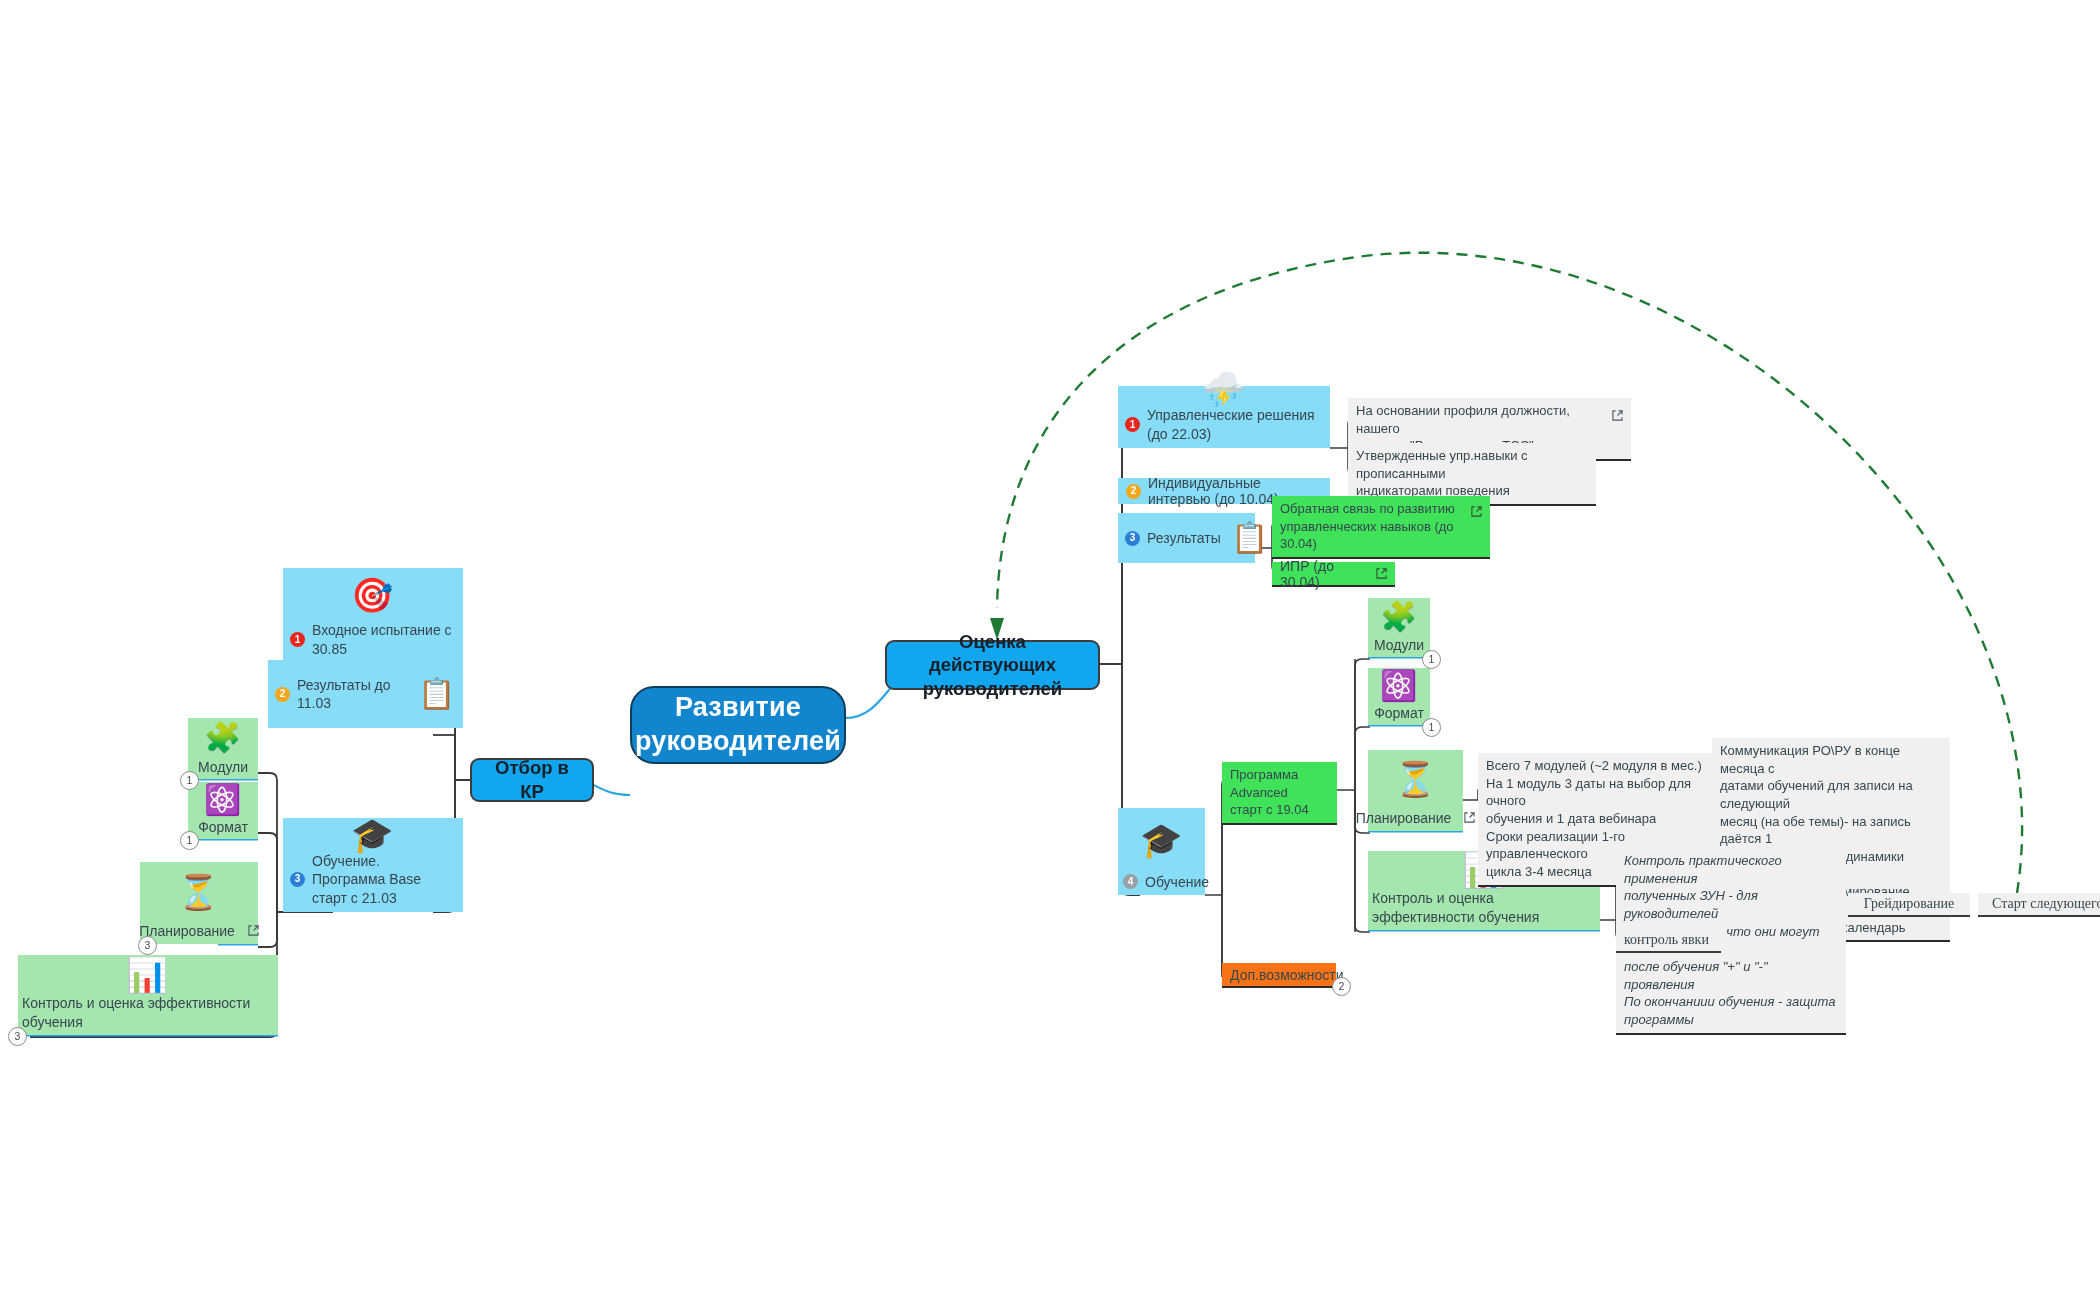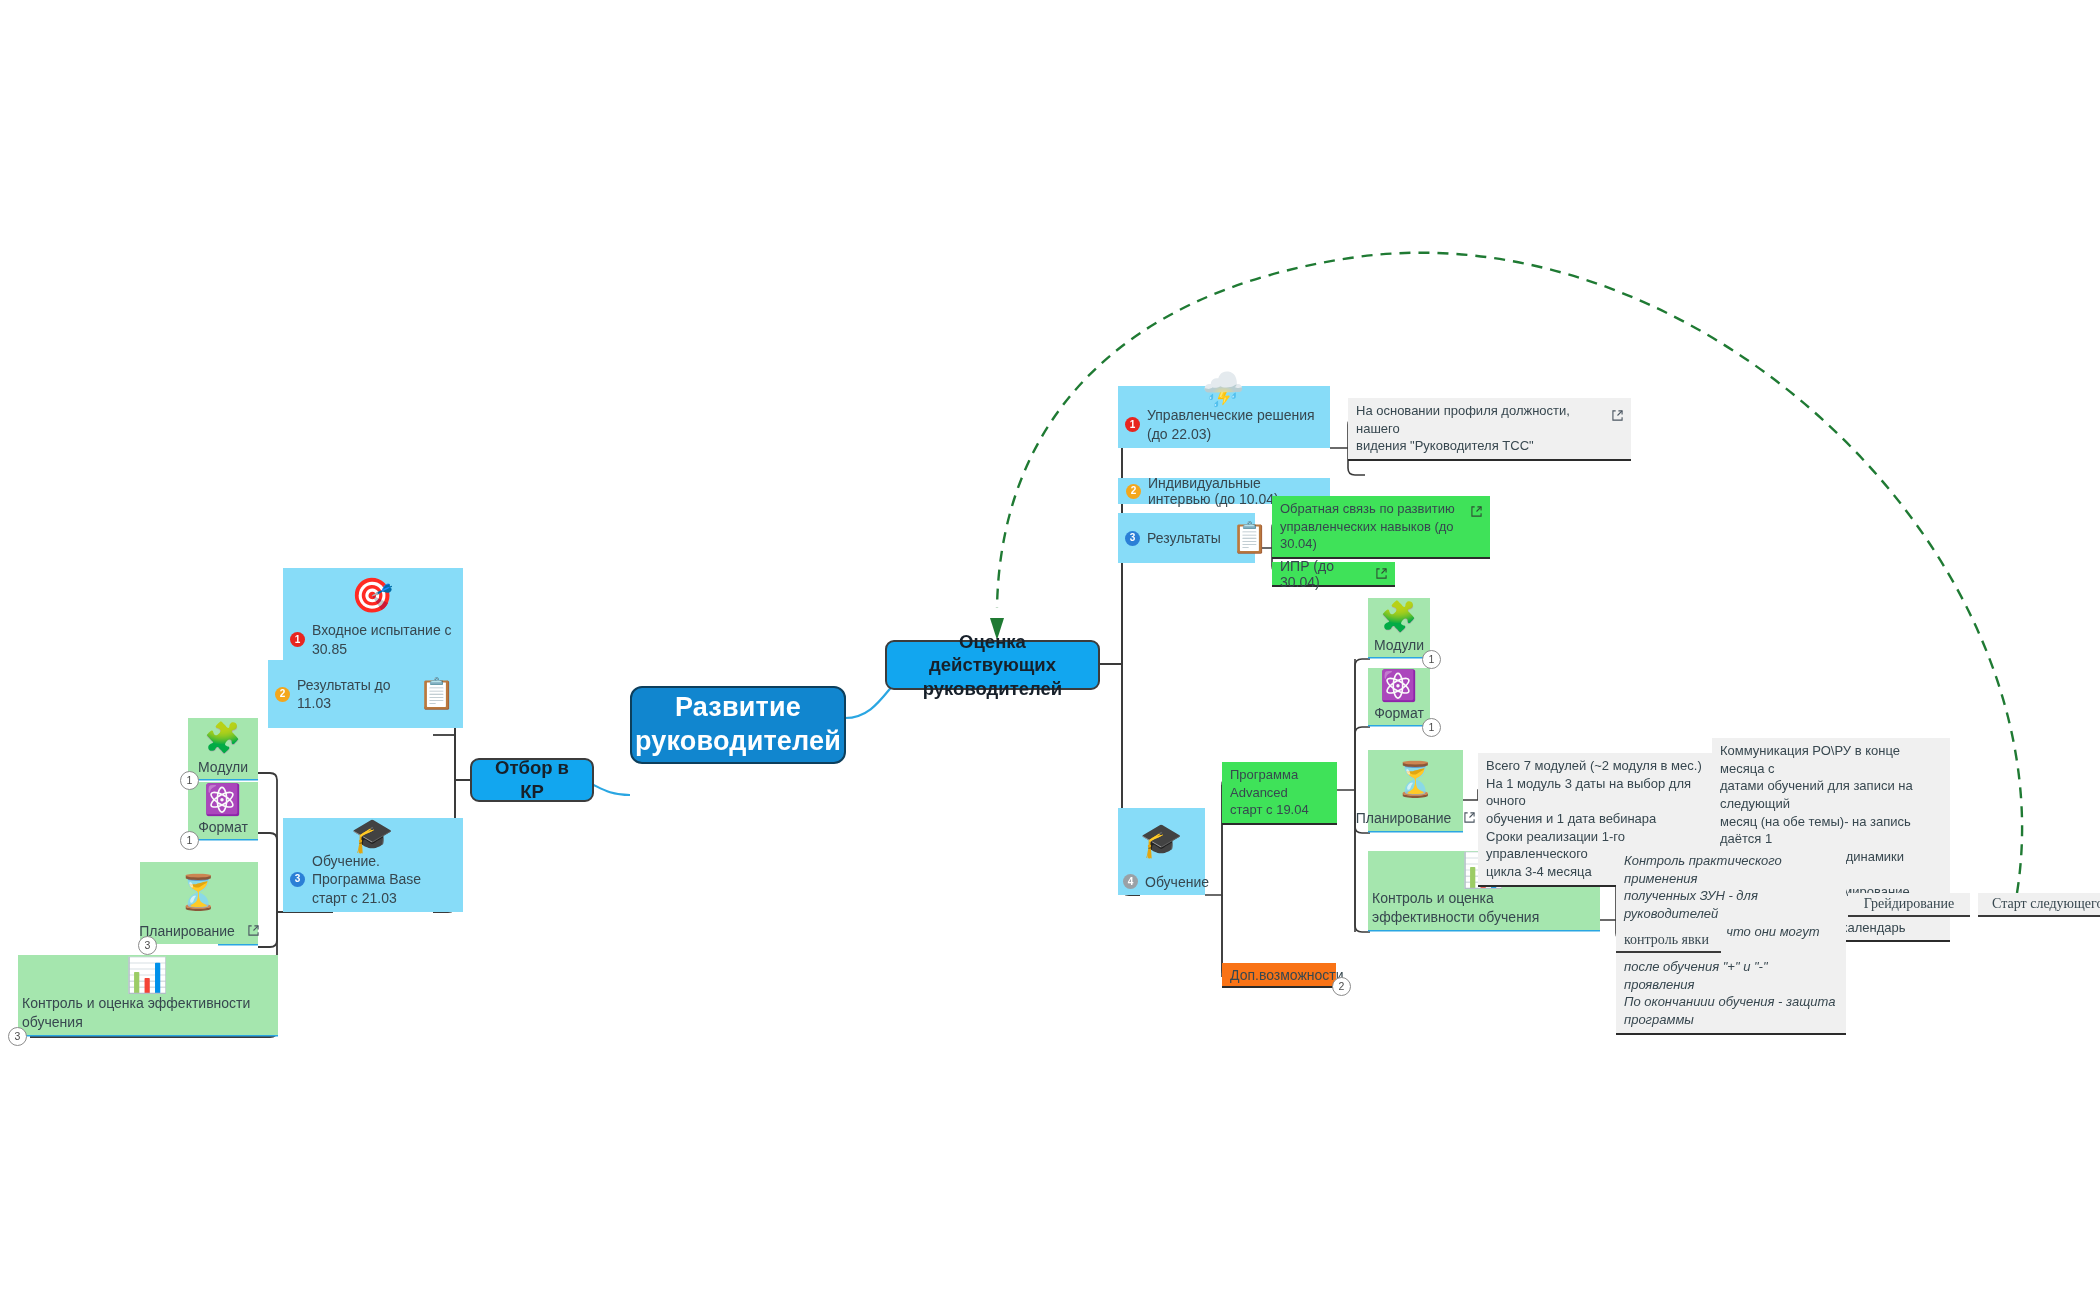--- a/index.html
+++ b/index.html
@@ -6,21 +6,21 @@
   body{width:2100px;height:1300px;position:relative;overflow:hidden;
        font-family:"Liberation Sans","DejaVu Sans",sans-serif;
        -webkit-font-smoothing:antialiased;}
   #canvas{position:absolute;left:0;top:0;width:2100px;height:1300px;}
   svg.links{position:absolute;left:0;top:0;width:2100px;height:1300px;pointer-events:none;}
 
   
   .node{position:absolute;box-sizing:border-box;}
 
   .root{
-    background:#1186cf;border:2px solid #0d3f5c;border-radius:12px;
+    background:#1186cf;border:2px solid #0d3f5c;border-radius:24px;
     color:#ffffff;font-weight:bold;font-size:27px;line-height:1.25;
     display:flex;align-items:center;justify-content:center;text-align:center;
     letter-spacing:.2px;
   }
   .mainbranch{
     background:#12a6ef;border:2px solid #3c3c3c;border-radius:9px;
     color:#17202a;font-weight:bold;font-size:18.5px;line-height:1.3;
     display:flex;align-items:center;padding:6px 13px;box-sizing:border-box;
   }
   .mainbranch.center{justify-content:center;text-align:center;}
@@ -269,20 +269,24 @@
 видения "Руководителя ТСС"</span>
     <span class="extlink" style="margin-top:8px;">
       <svg width="11" height="11" viewBox="0 0 12 12">
           <path d="M4 1H1v10h10V8" fill="none" stroke="#4a5560" stroke-width="1.2"></path>
           <path d="M7 1h4v4" fill="none" stroke="#4a5560" stroke-width="1.2"></path>
           <path d="M11 1L6 6" stroke="#4a5560" stroke-width="1.2"></path>
         </svg>
     </span>
   </div>
 
+  <div class="node flat note" style="left:1348px;top:443px;width:248px;min-height:40px;">
+    <span class="note-txt">Утвержденные упр.навыки с прописанными
+индикаторами поведения</span>
+  </div>
 
   <div class="node flat" style="left:1272px;top:496px;width:218px;min-height:38px;background:#3fe259;border-bottom:2px solid #2b2b2b;align-items:flex-start;">
     <span class="note-txt">Обратная связь по развитию
 управленческих навыков (до 30.04)</span>
     <span class="extlink" style="margin-top:6px;">
       <svg width="11" height="11" viewBox="0 0 12 12">
           <path d="M4 1H1v10h10V8" fill="none" stroke="#2f4f35" stroke-width="1.2"></path>
           <path d="M7 1h4v4" fill="none" stroke="#2f4f35" stroke-width="1.2"></path>
           <path d="M11 1L6 6" stroke="#2f4f35" stroke-width="1.2"></path>
         </svg>

